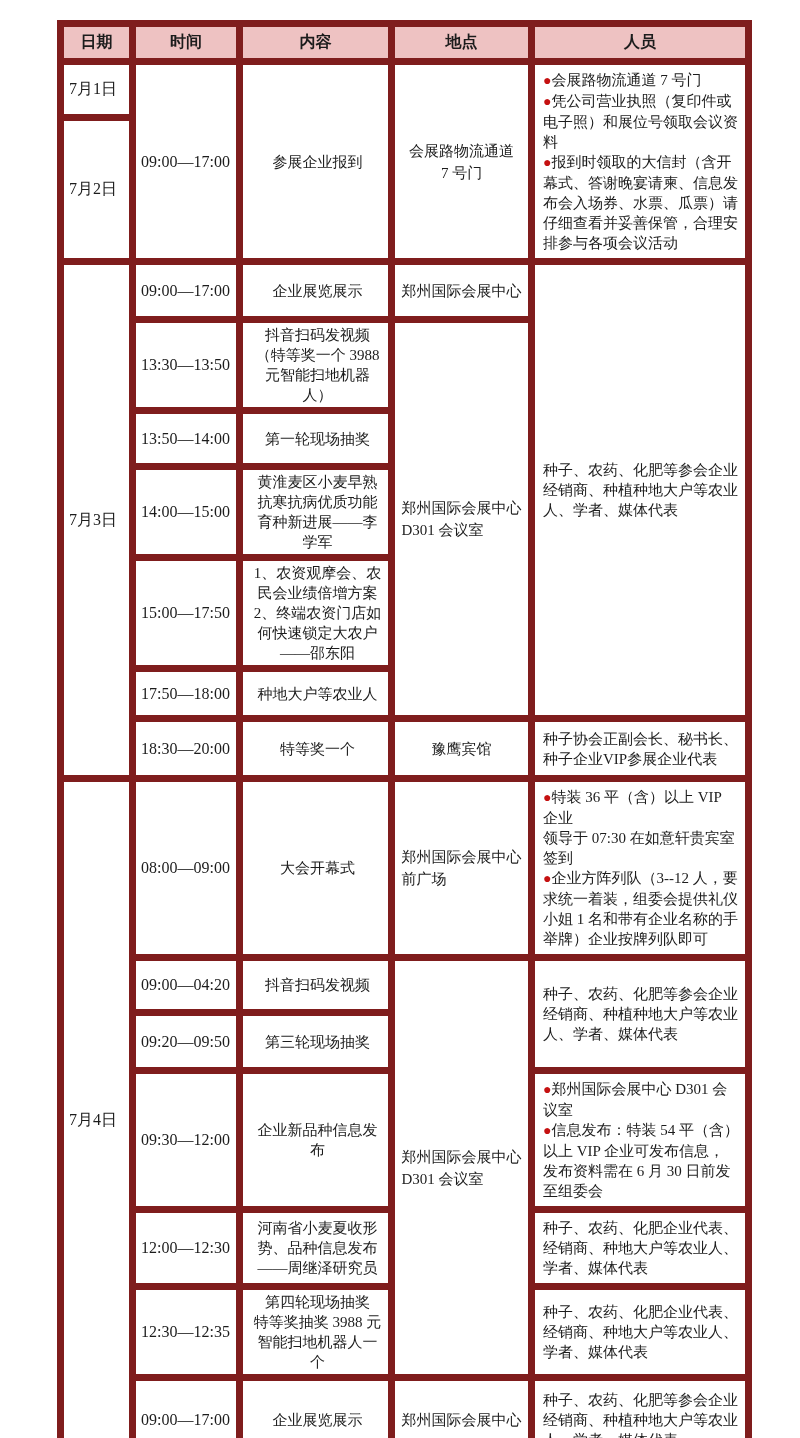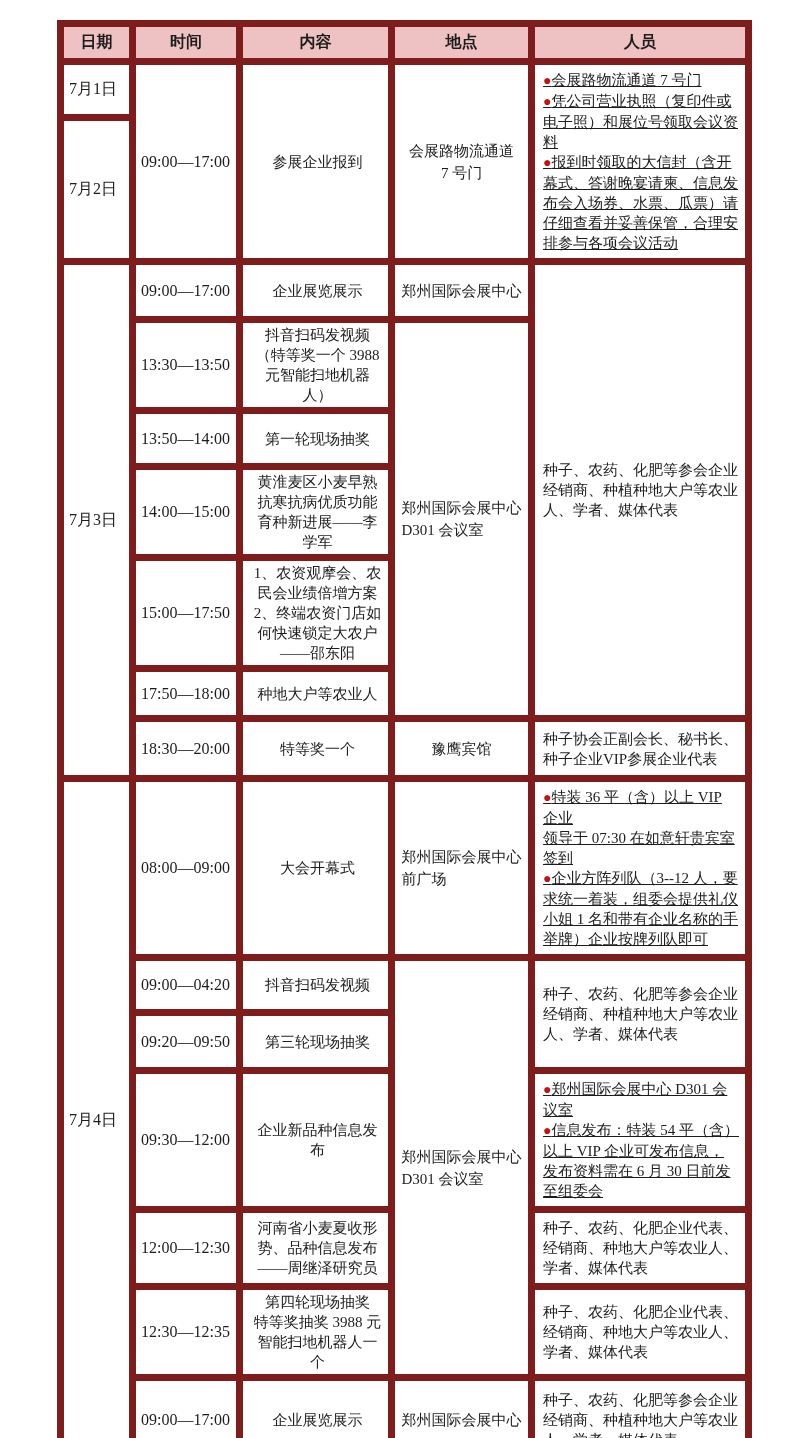--- a/index.html
+++ b/index.html
@@ -9,21 +9,21 @@
          letter-spacing:1px;line-height:30px;}
   table.sched{border-collapse:collapse;table-layout:fixed;width:688px;
               margin:20px 0 0 57px;}
   th,td{border:7px solid #7f1d1d;padding:2px 5px;vertical-align:middle;overflow:hidden;}
   th{background:#eec2c2;font-size:16px;font-weight:bold;}
   .c-date,.c-time{text-align:left;font-size:16px;}
   .c-cont{font-size:15px;line-height:20px;padding-left:9px;text-align:center;}
   .c-loc{text-align:center;font-size:15px;line-height:22px;margin-top:40px;}
   .locblk{display:inline-block;text-align:left;}
   .c-ppl{font-size:15px;line-height:20px;padding:5px 6px 5px 8px;text-align:left;}
-  .pi{margin:0;text-decoration:underline;}
+  .pi{margin:0;}
   .blt{color:#c51111;font-size:14px;}
 </style>
 </head>
 <body>
 
 <div class="page">
 
 
   <table class="sched">
     <colgroup>

